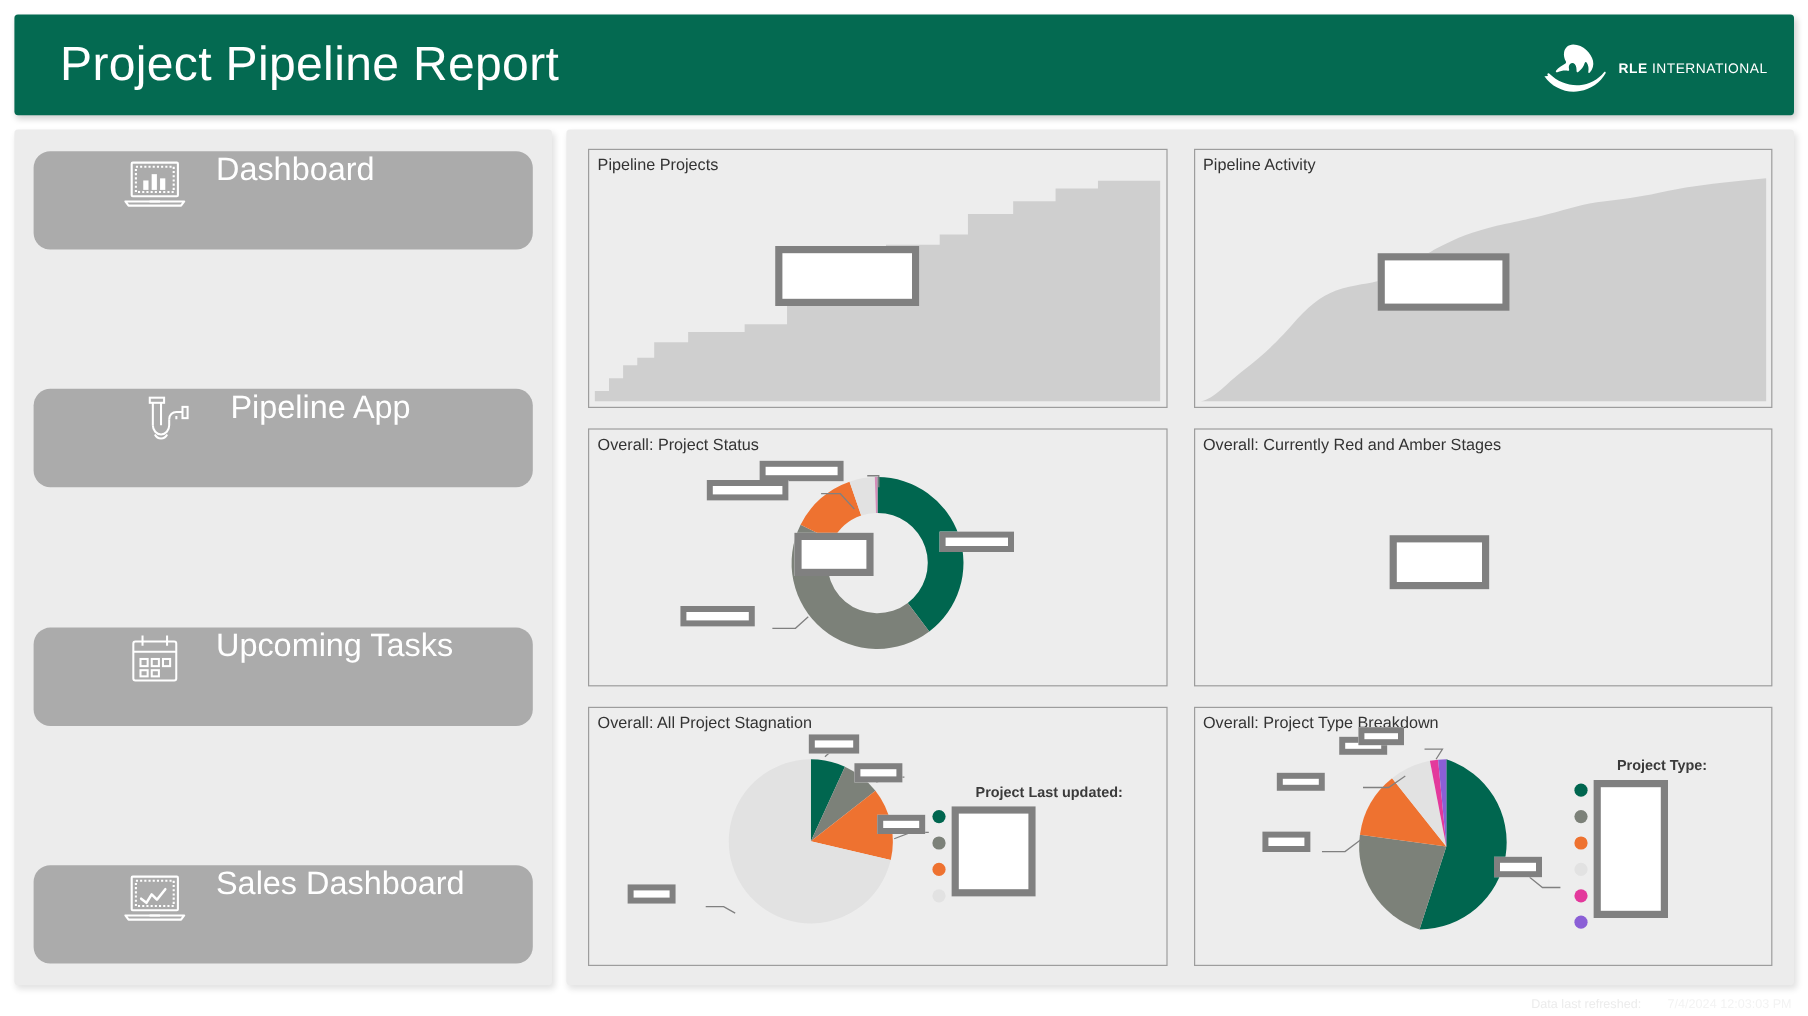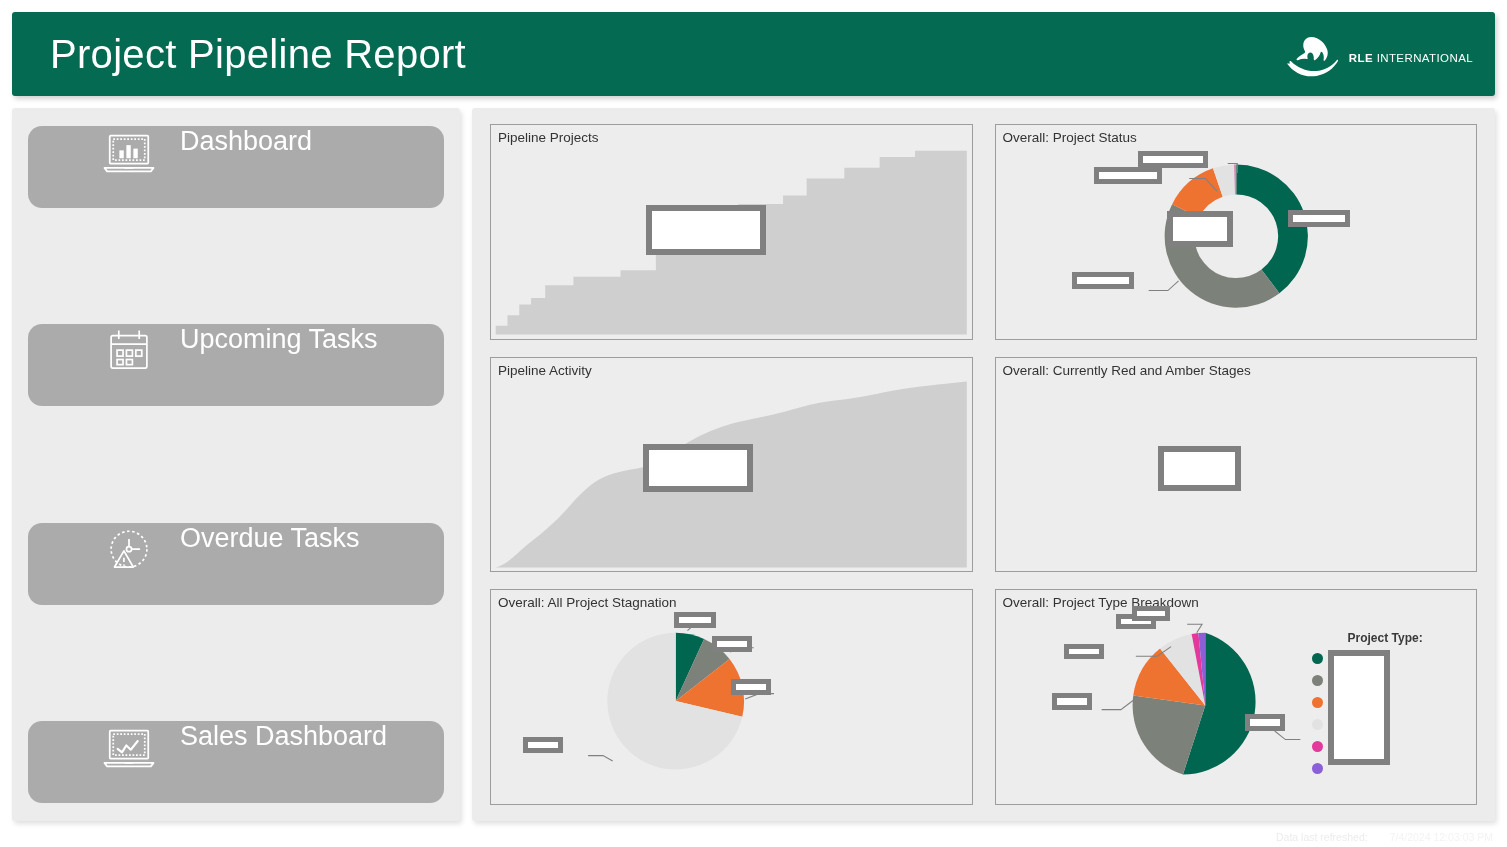--- a/index.html
+++ b/index.html
@@ -158,49 +158,52 @@
           <rect x="21" y="22" width="5" height="9" fill="#ffffff" stroke="none"></rect>
           <rect x="29" y="16" width="5" height="15" fill="#ffffff" stroke="none"></rect>
           <rect x="37" y="20" width="5" height="11" fill="#ffffff" stroke="none"></rect>
           <path d="M4 42h56l-3 4H7z" stroke-linejoin="round"></path>
           <path d="M27 42h10"></path>
         </svg>
       </span>
       <span class="nav-label">Dashboard</span>
     </div>
 
+    <div class="nav-item wide-gap">
+      <span class="nav-icon">
+        <svg viewBox="0 0 64 54" width="56" height="46" fill="none" stroke="#ffffff" stroke-width="2">
+          <rect x="13" y="4" width="14" height="5"></rect>
+          <path d="M16 9v22M24 9v22"></path>
+          <path d="M16 31a8 9 0 0 0 8 9 8 9 0 0 0 8-9v-6"></path>
+          <path d="M24 31a4 5 0 0 0 0 0"></path>
+          <path d="M32 25a7 7 0 0 1 7-7h6"></path>
+          <path d="M39 25v-3"></path>
+          <rect x="45" y="13" width="5" height="11"></rect>
+          <path d="M18 40a7 8 0 0 0 12 0"></path>
+        </svg>
+      </span>
+      <span class="nav-label">Pipeline App</span>
+    </div>
 
     <div class="nav-item">
       <span class="nav-icon">
         <svg viewBox="0 0 56 54" width="50" height="46" fill="none" stroke="#ffffff" stroke-width="2">
           <rect x="7" y="9" width="42" height="38" rx="2"></rect>
           <path d="M7 19h42"></path>
           <path d="M16 3v10M40 3v10"></path>
           <rect x="14" y="26" width="7" height="7"></rect>
           <rect x="25" y="26" width="7" height="7"></rect>
           <rect x="36" y="26" width="7" height="7"></rect>
           <rect x="14" y="37" width="7" height="6"></rect>
           <rect x="25" y="37" width="7" height="6"></rect>
         </svg>
       </span>
       <span class="nav-label">Upcoming Tasks</span>
     </div>
 
-    <div class="nav-item">
-      <span class="nav-icon">
-        <svg viewBox="0 0 58 54" width="52" height="46" fill="none" stroke="#ffffff" stroke-width="2">
-          <circle cx="29" cy="26" r="21" stroke-dasharray="3 3"></circle>
-          <circle cx="29" cy="26" r="3"></circle>
-          <path d="M29 23v-9M32 26h10"></path>
-          <path d="M12 47 23 28l11 19z" stroke-linejoin="round"></path>
-          <path d="M23 36v5M23 44v1.5"></path>
-        </svg>
-      </span>
-      <span class="nav-label">Overdue Tasks</span>
-    </div>
 
 
     <div class="nav-item">
       <span class="nav-icon">
         <svg viewBox="0 0 64 50" width="56" height="44" fill="none" stroke="#ffffff" stroke-width="2">
           <rect x="10" y="5" width="44" height="32" rx="1"></rect>
           <rect x="14" y="9" width="36" height="24" stroke-dasharray="2 2"></rect>
           <path d="M19 26l5 4 5-8 5 5 8-10" stroke-width="2.4" stroke-linejoin="round" stroke-linecap="round"></path>
           <path d="M4 42h56l-3 4H7z" stroke-linejoin="round"></path>
           <path d="M27 42h10"></path>
@@ -217,20 +220,30 @@
       <div class="panel-title">Pipeline Projects</div>
       <div class="panel-body">
         <svg viewBox="0 0 408 200" preserveAspectRatio="none">
           <path fill="#CFCFCF" d="M4 196 L4 188 L14 188 L14 178 L24 178 L24 168 L34 168 L34 162 L46 162 L46 150 L70 150 L70 142 L110 142 L110 136 L140 136 L140 96 L175 96 L175 88 L210 88 L210 74 L248 74 L248 66 L268 66 L268 50 L300 50 L300 40 L330 40 L330 30 L360 30 L360 24 L404 24 L404 196 Z"></path>
         </svg>
       </div>
       <div class="ph" style="left:155px; top:80px; width:120px; height:50px;"></div>
     </div>
 
     <div class="panel">
+      <div class="panel-title">Pipeline Activity</div>
+      <div class="panel-body">
+        <svg viewBox="0 0 408 200" preserveAspectRatio="none">
+          <path fill="#CFCFCF" d="M4 196 C 14 194, 22 182, 34 172 C 48 160, 58 150, 72 132 C 84 118, 92 112, 104 108 C 118 104, 126 104, 136 100 C 150 94, 158 84, 172 76 C 186 68, 196 64, 210 60 C 226 56, 236 54, 250 50 C 264 46, 274 42, 290 40 C 306 38, 318 36, 334 32 C 352 28, 368 26, 386 24 L 404 22 L 404 196 Z"></path>
+        </svg>
+      </div>
+      <div class="ph" style="left:152px; top:86px; width:110px; height:48px;"></div>
+    </div>
+
+    <div class="panel">
       <div class="panel-title">Overall: Project Status</div>
       <div class="panel-body">
         <svg viewBox="0 0 408 200">
           <g transform="translate(204,104)">
 
             <path fill="#00664F" d="M0,-67 A67,67 0 0,1 40.4,53.5 L23.6,31.2 A39,39 0 0,0 0,-39 Z"></path>
 
             <path fill="#7C8179" d="M40.4,53.5 A67,67 0 0,1 -60,-29.8 L-34.9,-17.4 A39,39 0 0,0 23.6,31.2 Z"></path>
 
             <path fill="#EE7230" d="M-60,-29.8 A67,67 0 0,1 -21.8,-63.4 L-12.7,-36.9 A39,39 0 0,0 -34.9,-17.4 Z"></path>
@@ -248,30 +261,20 @@
         </svg>
       </div>
       <div class="ph thin" style="left:142px; top:26px;  width:70px; height:17px;"></div>
       <div class="ph thin" style="left:98px;  top:42px;  width:68px; height:17px;"></div>
       <div class="ph thin" style="left:292px; top:85px;  width:62px; height:17px;"></div>
       <div class="ph thin" style="left:76px;  top:147px; width:62px; height:17px;"></div>
       <div class="ph" style="left:171px; top:86px; width:66px; height:36px;"></div>
     </div>
 
     <div class="panel">
-      <div class="panel-title">Pipeline Activity</div>
-      <div class="panel-body">
-        <svg viewBox="0 0 408 200" preserveAspectRatio="none">
-          <path fill="#CFCFCF" d="M4 196 C 14 194, 22 182, 34 172 C 48 160, 58 150, 72 132 C 84 118, 92 112, 104 108 C 118 104, 126 104, 136 100 C 150 94, 158 84, 172 76 C 186 68, 196 64, 210 60 C 226 56, 236 54, 250 50 C 264 46, 274 42, 290 40 C 306 38, 318 36, 334 32 C 352 28, 368 26, 386 24 L 404 22 L 404 196 Z"></path>
-        </svg>
-      </div>
-      <div class="ph" style="left:152px; top:86px; width:110px; height:48px;"></div>
-    </div>
-
-    <div class="panel">
       <div class="panel-title">Overall: Currently Red and Amber Stages</div>
       <div class="panel-body"></div>
       <div class="ph" style="left:162px; top:88px; width:83px; height:45px;"></div>
     </div>
 
     <div class="panel">
       <div class="panel-title">Overall: All Project Stagnation</div>
       <div class="panel-body">
         <svg viewBox="0 0 408 200">
           <g transform="translate(152,104)">
@@ -290,20 +293,32 @@
             <path d="M217,102 L230,97 L244,97"></path>
             <path d="M93,160 L84,155 L70,155"></path>
           </g>
         </svg>
       </div>
       <div class="ph thin" style="left:183px; top:22px;  width:42px; height:16px;"></div>
       <div class="ph thin" style="left:221px; top:46px;  width:40px; height:16px;"></div>
       <div class="ph thin" style="left:240px; top:89px;  width:40px; height:16px;"></div>
       <div class="ph thin" style="left:32px;  top:147px; width:40px; height:16px;"></div>
 
+      <div class="legend" style="left:286px; top:63px;">
+        <div class="legend-title">Project Last updated:</div>
+        <div class="legend-row">
+          <div class="legend-dots">
+            <span class="legend-dot" style="background:#00664F"></span>
+            <span class="legend-dot" style="background:#7C8179"></span>
+            <span class="legend-dot" style="background:#EE7230"></span>
+            <span class="legend-dot" style="background:#E2E2E2"></span>
+          </div>
+          <div class="legend-box" style="width:70px; height:75px;"></div>
+        </div>
+      </div>
     </div>
 
     <div class="panel">
       <div class="panel-title">Overall: Project Type Breakdown</div>
       <div class="panel-body">
         <svg viewBox="0 0 408 200">
           <g transform="translate(175,108)">
 
             <path fill="#00664F" d="M0,0 L0,-68 A68,68 0 0,1 -20.9,64.7 Z"></path>
 

